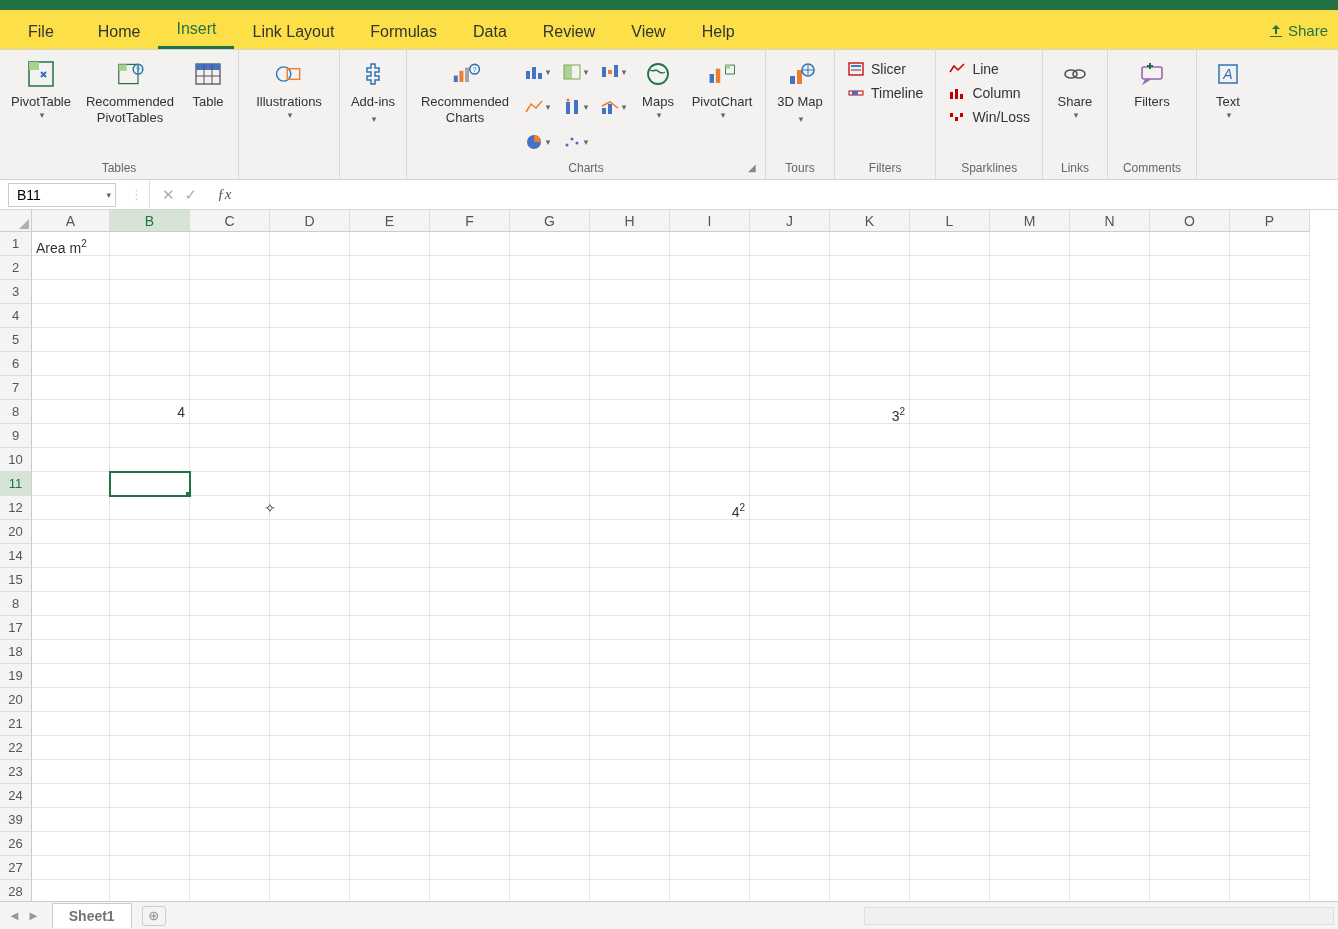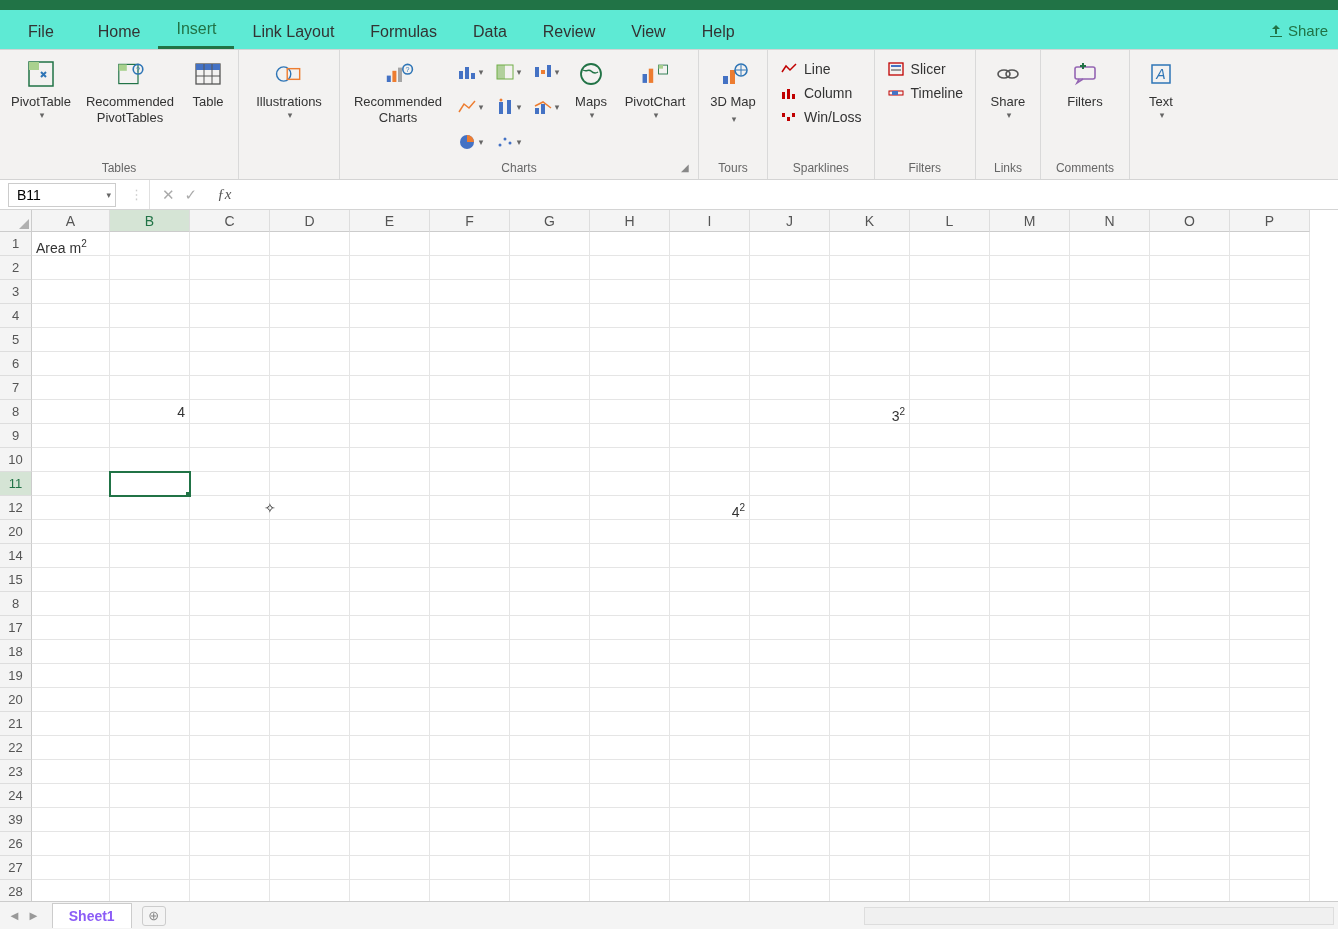--- a/index.html
+++ b/index.html
@@ -2,21 +2,21 @@
 <html><head>
 <meta charset="utf-8">
 <style>
 * { box-sizing: border-box; margin: 0; padding: 0; font-family: 'Segoe UI', Tahoma, sans-serif; }
 body { width: 1338px; height: 929px; overflow: hidden; background: #fff; font-size: 13px; }
 
 
 .titlebar { height: 10px; background: #217346; display: flex; align-items: center; padding: 0 10px; color: #fff; }
 
 
-.tabstrip { height: 40px; display: flex; align-items: flex-end; padding-left: 10px; border-bottom: 1px solid #d4d4d4; background: #5eead4; position: relative; }
+.tabstrip { height: 40px; display: flex; align-items: flex-end; padding-left: 10px; border-bottom: 1px solid #d4d4d4; background: #fde047; position: relative; }
 .tab { padding: 8px 18px; font-size: 16px; color: #333; cursor: pointer; }
 .tab.active { color: #217346; border-bottom: 3px solid #217346; font-weight: 400; }
 .tab.file { margin-right: 8px; }
 .share-btn { position: absolute; right: 0; top: 6px; color: #217346; font-size: 15px; padding: 6px 10px; display: flex; align-items: center; gap: 4px; }
 
 
 .ribbon { height: 130px; background: #f3f2f1; border-bottom: 1px solid #d4d4d4; display: flex; }
 .ribbongroup { border-right: 1px solid #d9d9d9; display: flex; flex-direction: column; padding: 4px 6px 2px 6px; position: relative; }
 .group-label { text-align: center; font-size: 12px; color: #666; margin-top: auto; padding-bottom: 2px; }
 .group-body { display: flex; gap: 2px; flex: 1; }
@@ -56,21 +56,21 @@
 .cell { width: 80px; height: 24px; border-right: 1px solid #e5e5e5; border-bottom: 1px solid #e5e5e5; padding: 0 4px; font-size: 14px; color: #333; line-height: 24px; overflow: hidden; white-space: nowrap; }
 .cell.first { width: 78px; }
 .cell-active { outline: 2px solid #217346; outline-offset: -1px; position: relative; }
 .cell-active::after { content: ""; position: absolute; right: -3px; bottom: -3px; width: 6px; height: 6px; background: #217346; }
 .cell .sup { vertical-align: super; font-size: 10px; }
 .cell.ralign { text-align: right; }
 
 
 .sheettab-row { position: absolute; bottom: 0; left: 0; right: 0; height: 28px; border-top: 1px solid #ccc; background: #f4f4f4; display: flex; align-items: center; padding-left: 8px; }
 .sheet-nav { display: flex; gap: 6px; color: #999; padding-right: 12px; }
-.sheettab { padding: 4px 16px; background: #fff; border: 1px solid #ccc; border-bottom: none; font-size: 14px; color: #8b5cf6; font-weight: 600; cursor: pointer; }
+.sheettab { padding: 4px 16px; background: #fff; border: 1px solid #ccc; border-bottom: none; font-size: 14px; color: #737373; font-weight: 600; cursor: pointer; }
 .addsheet { width: 24px; height: 20px; border: 1px solid #ccc; border-radius: 3px; display: flex; align-items: center; justify-content: center; margin-left: 10px; color: #888; cursor: pointer; }
 .scrollbar-h { position: absolute; right: 4px; bottom: 4px; width: 470px; height: 18px; background: #f0f0f0; border: 1px solid #ddd; }
 
 
 .cursor-plus { position: absolute; left: 232px; top: 268px; font-size: 14px; color: #333; pointer-events: none; }
 
 
 svg { display: block; }
 </style>
 </head>
@@ -150,20 +150,33 @@
               <rect x="16" y="10" width="14" height="12" fill="none" stroke="#ed7d31" stroke-width="1.6"></rect>
             </svg>
         </span>
         <span>Illustrations</span>
         <span class="dd-arrow">▾</span>
       </div>
     </div>
     <div class="group-label">&nbsp;</div>
   </div>
 
+  <div class="ribbongroup">
+    <div class="group-body">
+      <div class="bigbtn narrow" style="width:54px">
+        <span class="icon">
+          <svg width="28" height="28" viewBox="0 0 28 28">
+              <path d="M12 4h4v4h4v4h-4v4h4v4h-4v4h-4v-4H8v-4h4v-4H8V8h4z" fill="none" stroke="#2e75b6" stroke-width="1.5"></path>
+            </svg>
+        </span>
+        <span><span>Add-ins</span> <span class="dd-arrow">▾</span></span>
+      </div>
+    </div>
+    <div class="group-label">&nbsp;</div>
+  </div>
 
   <div class="ribbongroup">
     <div class="group-body">
       <div class="bigbtn wide">
         <span class="icon">
           <svg width="40" height="32" viewBox="0 0 40 32">
               <rect x="6" y="18" width="5" height="8" fill="#4472c4"></rect>
               <rect x="13" y="12" width="5" height="14" fill="#ed7d31"></rect>
               <rect x="20" y="8" width="5" height="18" fill="#a5a5a5"></rect>
               <circle cx="32" cy="10" r="6" fill="none" stroke="#2e75b6" stroke-width="2"></circle>
@@ -270,20 +283,47 @@
               <rect x="6" y="16" width="5" height="8" fill="#4472c4"></rect>
               <rect x="13" y="10" width="5" height="14" fill="#ed7d31"></rect>
               <circle cx="24" cy="10" r="6" fill="none" stroke="#2e75b6" stroke-width="1.6"></circle>
               <path d="M19 10h10M24 5v10" stroke="#2e75b6"></path>
             </svg>
         </span>
         <span><span>3D Map</span> <span class="dd-arrow">▾</span></span>
       </div>
     </div>
     <div class="group-label">Tours</div>
+  </div>
+
+  <div class="ribbongroup">
+    <div class="group-body">
+      <div class="smallbtn-col">
+        <div class="smallbtn">
+          <span class="icon">
+              <svg width="18" height="16">
+                <rect x="2" y="2" width="14" height="12" fill="none" stroke="#c00000" stroke-width="1.3"></rect>
+                <rect x="4" y="4" width="10" height="2" fill="#4472c4"></rect>
+                <rect x="4" y="8" width="10" height="2" fill="#999"></rect>
+              </svg>
+            </span>
+          <span>Slicer</span>
+        </div>
+        <div class="smallbtn">
+          <span class="icon">
+              <svg width="18" height="16">
+                <rect x="2" y="6" width="14" height="4" fill="none" stroke="#c00000"></rect>
+                <rect x="5" y="6" width="6" height="4" fill="#4472c4"></rect>
+              </svg>
+            </span>
+          <span>Timeline</span>
+        </div>
+      </div>
+    </div>
+    <div class="group-label">Filters</div>
   </div>
 
   <div class="ribbongroup">
     <div class="group-body">
       <div class="smallbtn-col">
         <div class="smallbtn">
           <span class="icon">
               <svg width="18" height="14">
                 <polyline points="2,10 6,4 10,8 16,2" fill="none" stroke="#c00000" stroke-width="1.5"></polyline>
               </svg>
@@ -310,47 +350,20 @@
             </span>
           <span>Win/Loss</span>
         </div>
       </div>
     </div>
     <div class="group-label">Sparklines</div>
   </div>
 
   <div class="ribbongroup">
     <div class="group-body">
-      <div class="smallbtn-col">
-        <div class="smallbtn">
-          <span class="icon">
-              <svg width="18" height="16">
-                <rect x="2" y="2" width="14" height="12" fill="none" stroke="#c00000" stroke-width="1.3"></rect>
-                <rect x="4" y="4" width="10" height="2" fill="#4472c4"></rect>
-                <rect x="4" y="8" width="10" height="2" fill="#999"></rect>
-              </svg>
-            </span>
-          <span>Slicer</span>
-        </div>
-        <div class="smallbtn">
-          <span class="icon">
-              <svg width="18" height="16">
-                <rect x="2" y="6" width="14" height="4" fill="none" stroke="#c00000"></rect>
-                <rect x="5" y="6" width="6" height="4" fill="#4472c4"></rect>
-              </svg>
-            </span>
-          <span>Timeline</span>
-        </div>
-      </div>
-    </div>
-    <div class="group-label">Filters</div>
-  </div>
-
-  <div class="ribbongroup">
-    <div class="group-body">
       <div class="bigbtn narrow" style="width:52px">
         <span class="icon">
           <svg width="28" height="24" viewBox="0 0 28 24">
               <ellipse cx="10" cy="12" rx="6" ry="4" fill="none" stroke="#555" stroke-width="1.6"></ellipse>
               <ellipse cx="18" cy="12" rx="6" ry="4" fill="none" stroke="#555" stroke-width="1.6"></ellipse>
             </svg>
         </span>
         <span>Share</span>
         <span class="dd-arrow">▾</span>
       </div>

